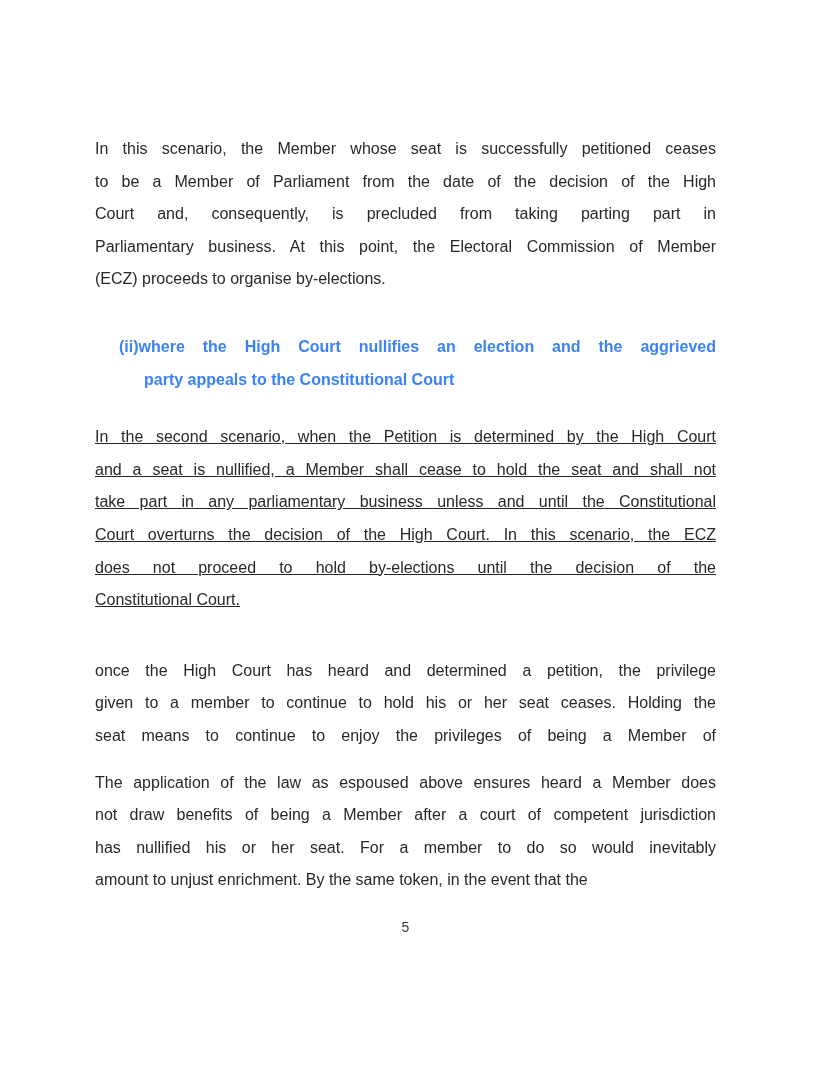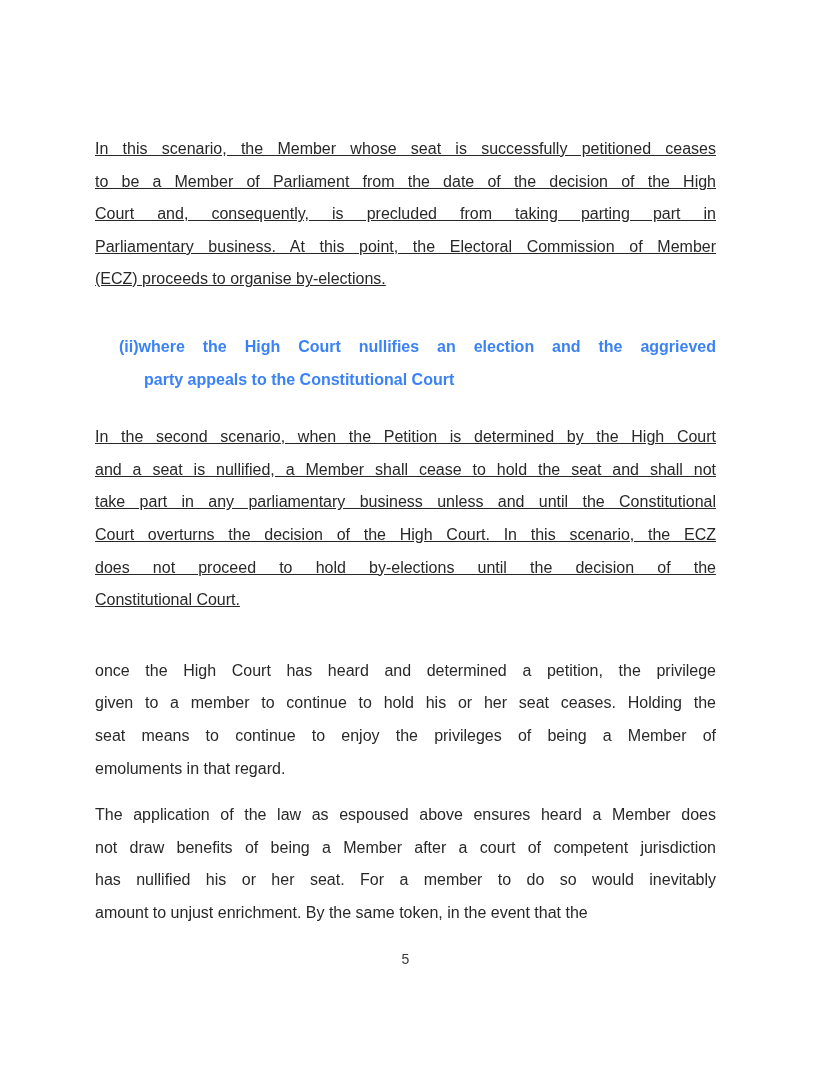--- a/index.html
+++ b/index.html
@@ -24,21 +24,21 @@
   }
   .para { margin: 0; padding: 0; }
   .line {
     font-size: 16px;
     line-height: 32.6px;
     text-align: justify;
     text-align-last: justify;
     white-space: normal;
   }
   .line.last { text-align-last: left; }
-  .para-1   { margin-bottom: 35px; text-decoration: underline; }
+  .para-1   { margin-bottom: 35px; }
   .heading  { margin-bottom: 25px; }
   .para-2   { margin-bottom: 38px; text-decoration: underline; }
   .para-3   { margin-bottom: 14px; }
   .para-4   { margin-bottom: 20px; }
   .heading .line {
     font-weight: bold;
     color: #3b82f6;
   }
   .heading .line.first { padding-left: 24px; }
   .heading .line.last  { padding-left: 49px; }
@@ -75,21 +75,20 @@
       <div class="line">take part in any parliamentary business unless and until the Constitutional</div>
       <div class="line">Court overturns the decision of the High Court. In this scenario, the ECZ</div>
       <div class="line">does not proceed to hold by-elections until the decision of the</div>
       <div class="line last">Constitutional Court.</div>
     </section>
 
     <section class="para para-3">
       <div class="line">once the High Court has heard and determined a petition, the privilege</div>
       <div class="line">given to a member to continue to hold his or her seat ceases. Holding the</div>
       <div class="line">seat means to continue to enjoy the privileges of being a Member of</div>
-      <div class="line last">emoluments in that regard.</div>
     </section>
 
     <section class="para para-4">
       <div class="line">The application of the law as espoused above ensures heard a Member does</div>
       <div class="line">not draw benefits of being a Member after a court of competent jurisdiction</div>
       <div class="line">has nullified his or her seat. For a member to do so would inevitably</div>
       <div class="line last">amount to unjust enrichment. By the same token, in the event that the</div>
     </section>
 
     <footer class="pagenum">5</footer>

